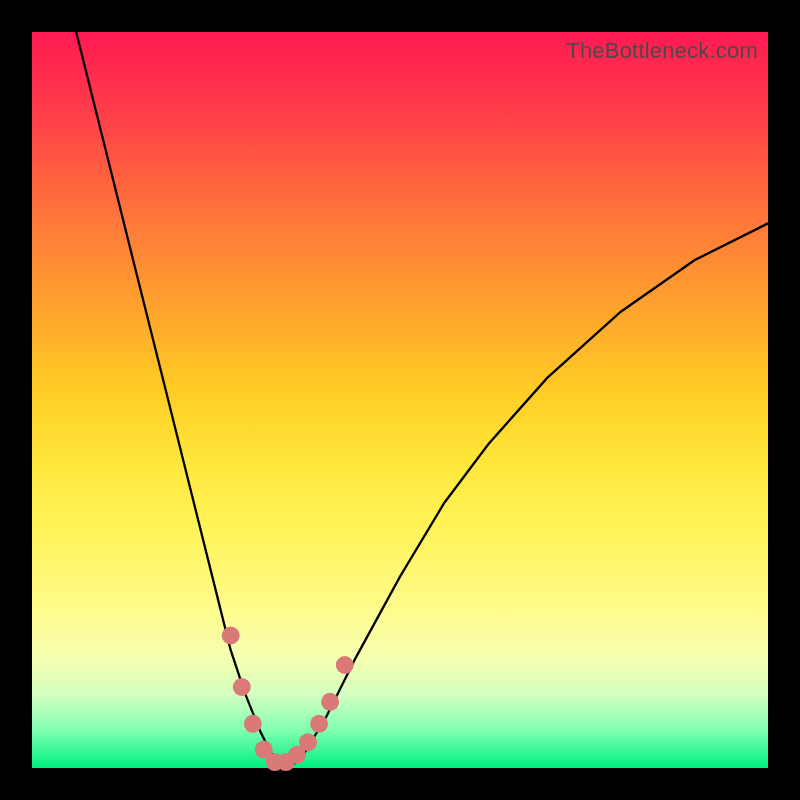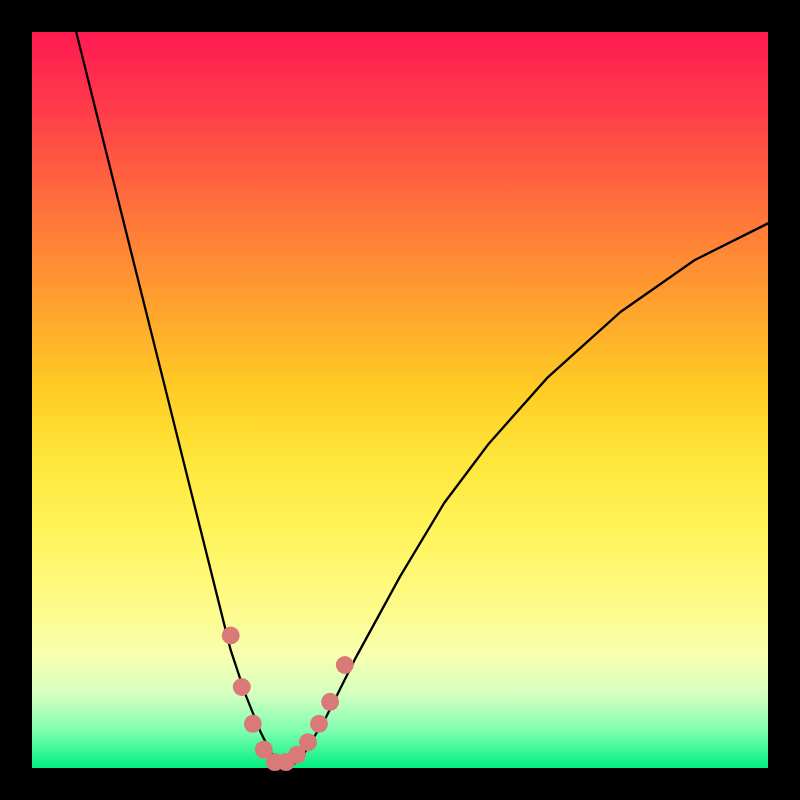--- a/index.html
+++ b/index.html
@@ -67,20 +67,21 @@
   }
   .curve .dots circle {
     fill: #d97a78;
   }
 </style>
 </head>
 <body>
 
 <div class="frame">
   <div class="plot">
+    <div class="watermark">TheBottleneck.com</div>
     <svg class="curve" viewBox="0 0 736 736" preserveAspectRatio="none">
       <path class="line" d="M44.2 0.0 L73.6 117.8 L103.0 235.5 L132.5 353.3 L161.9 471.0 L184.0 559.4 L198.7 618.2 L213.4 662.4 L228.2 699.2 L239.2 721.3 L250.2 732.3 L261.3 732.3 L272.3 721.3 L294.4 684.5 L323.8 625.6 L368.0 544.6 L412.2 471.0 L456.3 412.2 L515.2 345.9 L588.8 279.7 L662.4 228.2 L736.0 191.4"></path>
       <g class="dots">
           <circle cx="198.7" cy="603.5" r="9"></circle>
           <circle cx="209.8" cy="655.0" r="9"></circle>
           <circle cx="220.8" cy="691.8" r="9"></circle>
           <circle cx="231.8" cy="717.6" r="9"></circle>
           <circle cx="242.9" cy="730.1" r="9"></circle>
           <circle cx="253.9" cy="730.1" r="9"></circle>
           <circle cx="265.0" cy="722.8" r="9"></circle>

